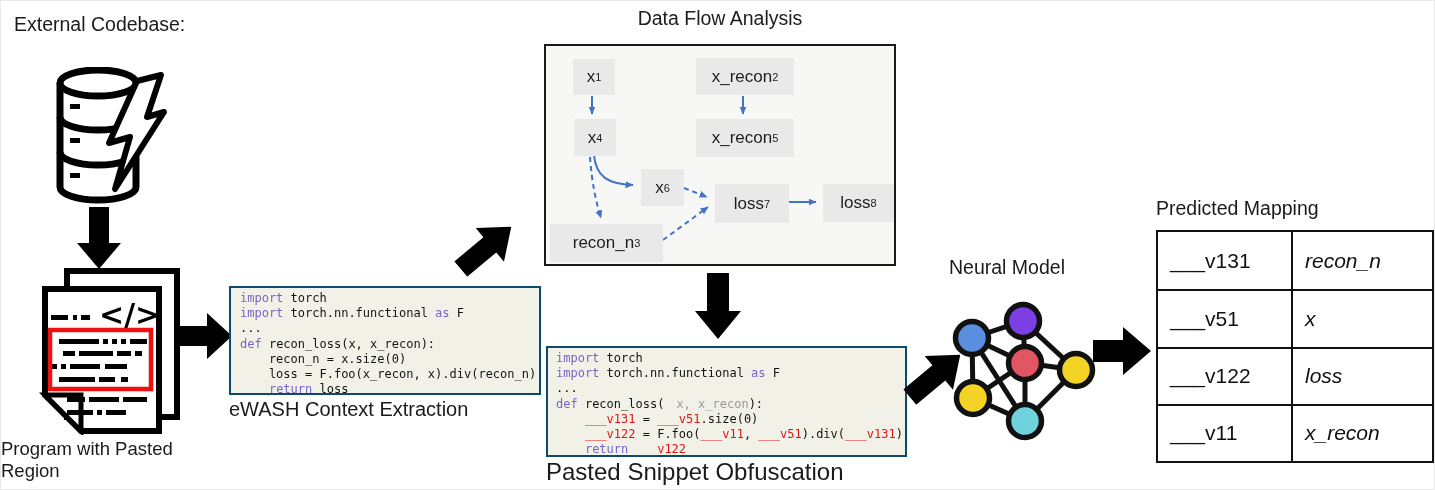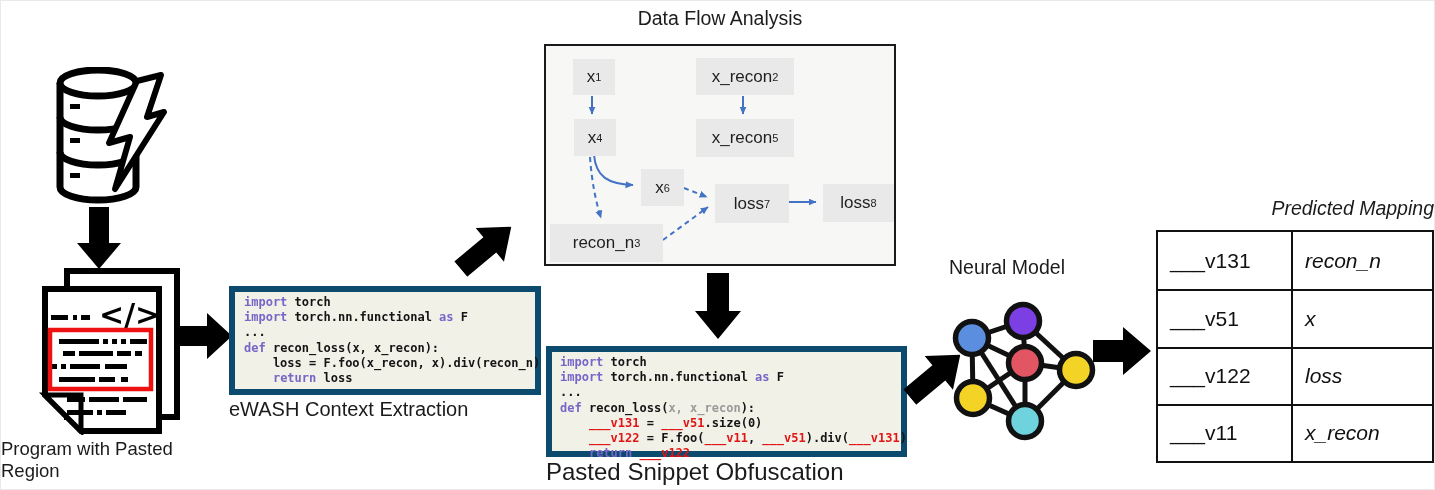--- a/index.html
+++ b/index.html
@@ -9,34 +9,34 @@
     border:1px solid #e9e9e9; box-sizing:border-box; overflow:hidden;
   }
   .abs{position:absolute;}
   .lbl-external{left:13px; top:9px; font-size:19.5px; line-height:29px; color:#1b1b1b;}
   .caption{font-size:19.5px; color:#1b1b1b; text-align:left;}
   .cap-program{left:0px; top:437px; width:232px; font-size:18.5px;}
   .cap-ewash{left:228px; top:397px; width:312px; font-size:20px;}
   .cap-obf{left:545px; top:457px; width:361px; font-size:24px;}
   .dfg-title{left:543px; top:6px; width:352px; font-size:19.5px; text-align:center;}
   .nn-label{left:948px; top:255px; width:142px; font-size:19.5px; text-align:left;}
-  .map-title{left:1155px; top:196px; width:278px; font-size:19.5px; text-align:right;font-style:italic;}
+  .map-title{left:1155px; top:196px; width:278px; font-size:19.5px; text-align:left;}
 
   .codebox{
-    background:var(--code-bg,#f2f1e8); border:6px solid #0c4a6e; box-sizing:border-box;
-    font-family:"DejaVu Sans Mono", monospace; font-weight:bold; font-size:12px;
+    background:var(--code-bg,#f2f1e8); border:2px solid #0c4a6e; box-sizing:border-box;
+    font-family:"DejaVu Sans Mono", monospace; font-weight:normal; font-size:12px;
     line-height:15.2px; padding:3px 4px 6px 9px;
   }
   .codebox .code-line{white-space:pre;}
   .box-ewash{left:228px; top:285px; width:312px; height:109px;}
   .box-obf{left:545px; top:345px; width:361px; height:111px; padding-left:8px;}
   .tok-p{color:#141414;}
   .tok-kw{color:var(--keyword-purple,#7666c8);}
   .tok-red{color:var(--obfuscated-red,#e01515);}
-  .tok-gray{color:var(--muted-gray,#9a9a9a);}
+  .tok-gray{color:var(--muted-gray,#9a9a9a);margin-left:12px;}
 
   .dfg-box{
     left:543px; top:43px; width:352px; height:222px; box-sizing:border-box;
     background:#f7f7f6; border:2px solid #1a1a1a;
   }
   .dfg-node{
     position:absolute; background:var(--node-gray,#e9e9e9); box-sizing:border-box;
     display:flex; align-items:center; justify-content:center;
     font-size:17px; color:#1f1f1f;
   }
@@ -56,20 +56,21 @@
 
   .rot-diag{transform:rotate(-40deg);}
   .blockarrow{fill:#000;}
 </style>
 </head>
 <body>
 
 <div class="canvas">
 
   <div class="abs lbl-external">
+    <div>External Codebase:</div>
   </div>
 
   <svg class="abs" style="left:52px;top:66px;" width="118" height="138" viewBox="0 0 118 138">
     <g fill="#fff" stroke="#000" stroke-width="7">
       <path d="M7,16 v104 a38,13 0 0 0 76,0 V16"></path>
       <ellipse cx="45" cy="16" rx="38" ry="13"></ellipse>
       <path d="M7,50 a38,13 0 0 0 76,0" fill="none"></path>
       <path d="M7,85 a38,13 0 0 0 76,0" fill="none"></path>
     </g>
     <g fill="#000" stroke="none">
@@ -123,20 +124,21 @@
 
   <svg class="abs" style="left:177px;top:308px;" width="54" height="54" viewBox="0 0 54 54">
     <polygon class="blockarrow" points="0,17 29,17 29,4 54,27 29,50 29,37 0,37"></polygon>
   </svg>
 
   <div class="abs codebox box-ewash" id="ewash-code">
       <div class="code-line"><span class="tok-kw">import</span><span class="tok-p"> torch</span></div>
       <div class="code-line"><span class="tok-kw">import</span><span class="tok-p"> torch.nn.functional </span><span class="tok-kw">as</span><span class="tok-p"> F</span></div>
       <div class="code-line"><span class="tok-p">...</span></div>
       <div class="code-line"><span class="tok-kw">def</span><span class="tok-p"> recon_loss(x, x_recon):</span></div>
+      <div class="code-line"><span class="tok-p">    recon_n = x.size(0)</span></div>
       <div class="code-line"><span class="tok-p">    loss = F.foo(x_recon, x).div(recon_n)</span></div>
       <div class="code-line"><span class="tok-p">    </span><span class="tok-kw">return</span><span class="tok-p"> loss</span></div>
     </div>
   <div class="abs caption cap-ewash">eWASH Context Extraction</div>
 
   <svg class="abs rot-diag" style="left:452px;top:222px;" width="66" height="50" viewBox="0 0 66 50">
     <polygon class="blockarrow" points="0,15 38,15 38,3 66,25 38,47 38,35 0,35"></polygon>
   </svg>
 
   <div class="abs dfg-title">Data Flow Analysis</div>

